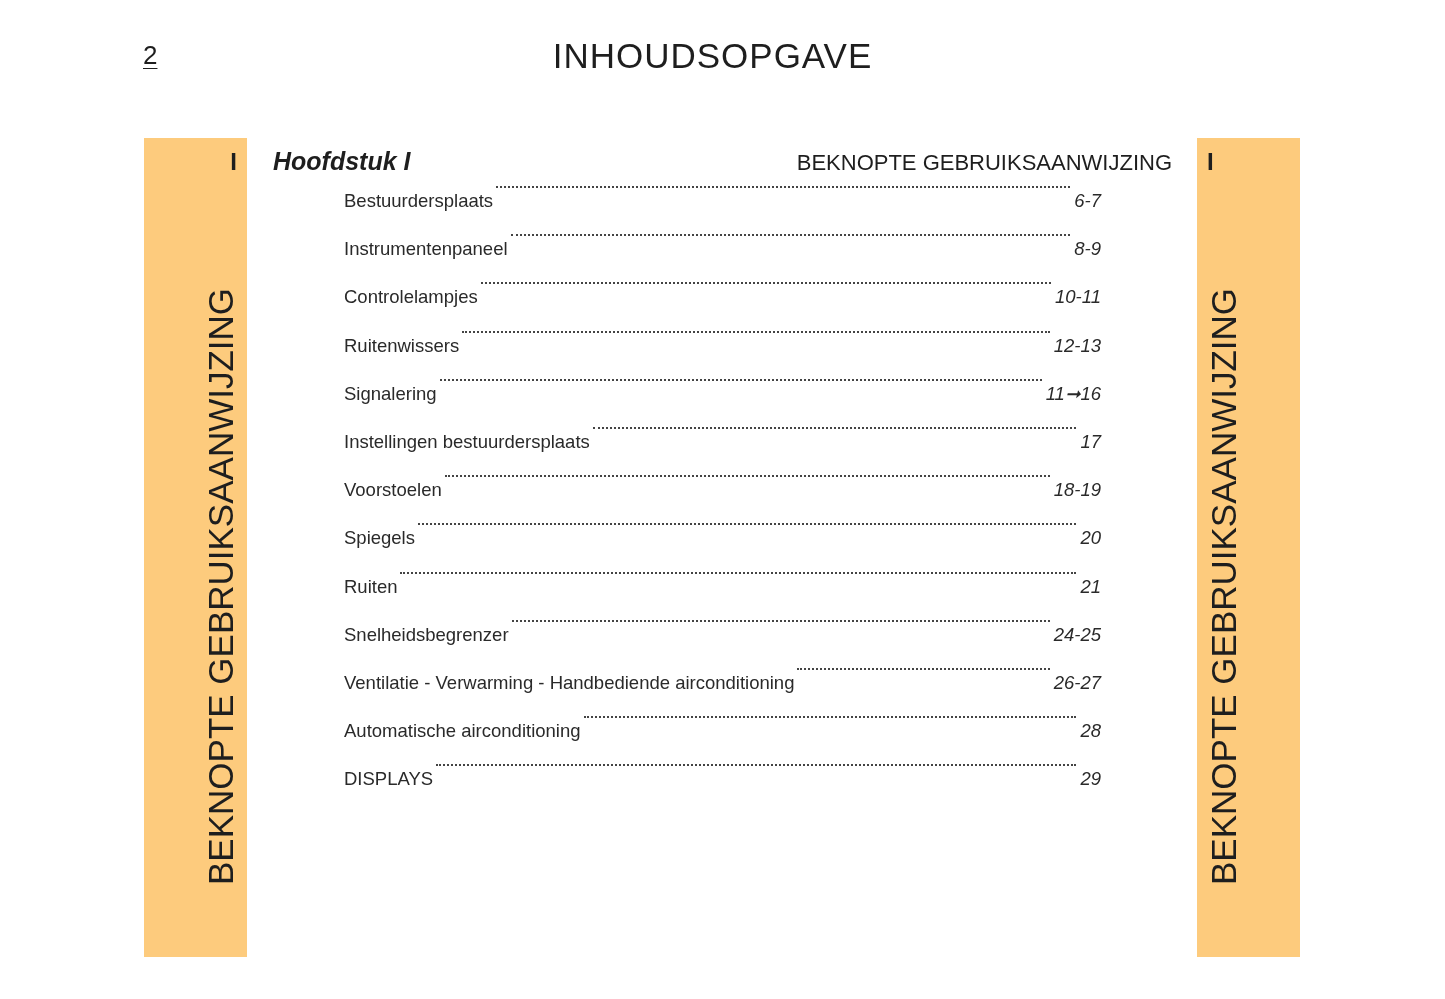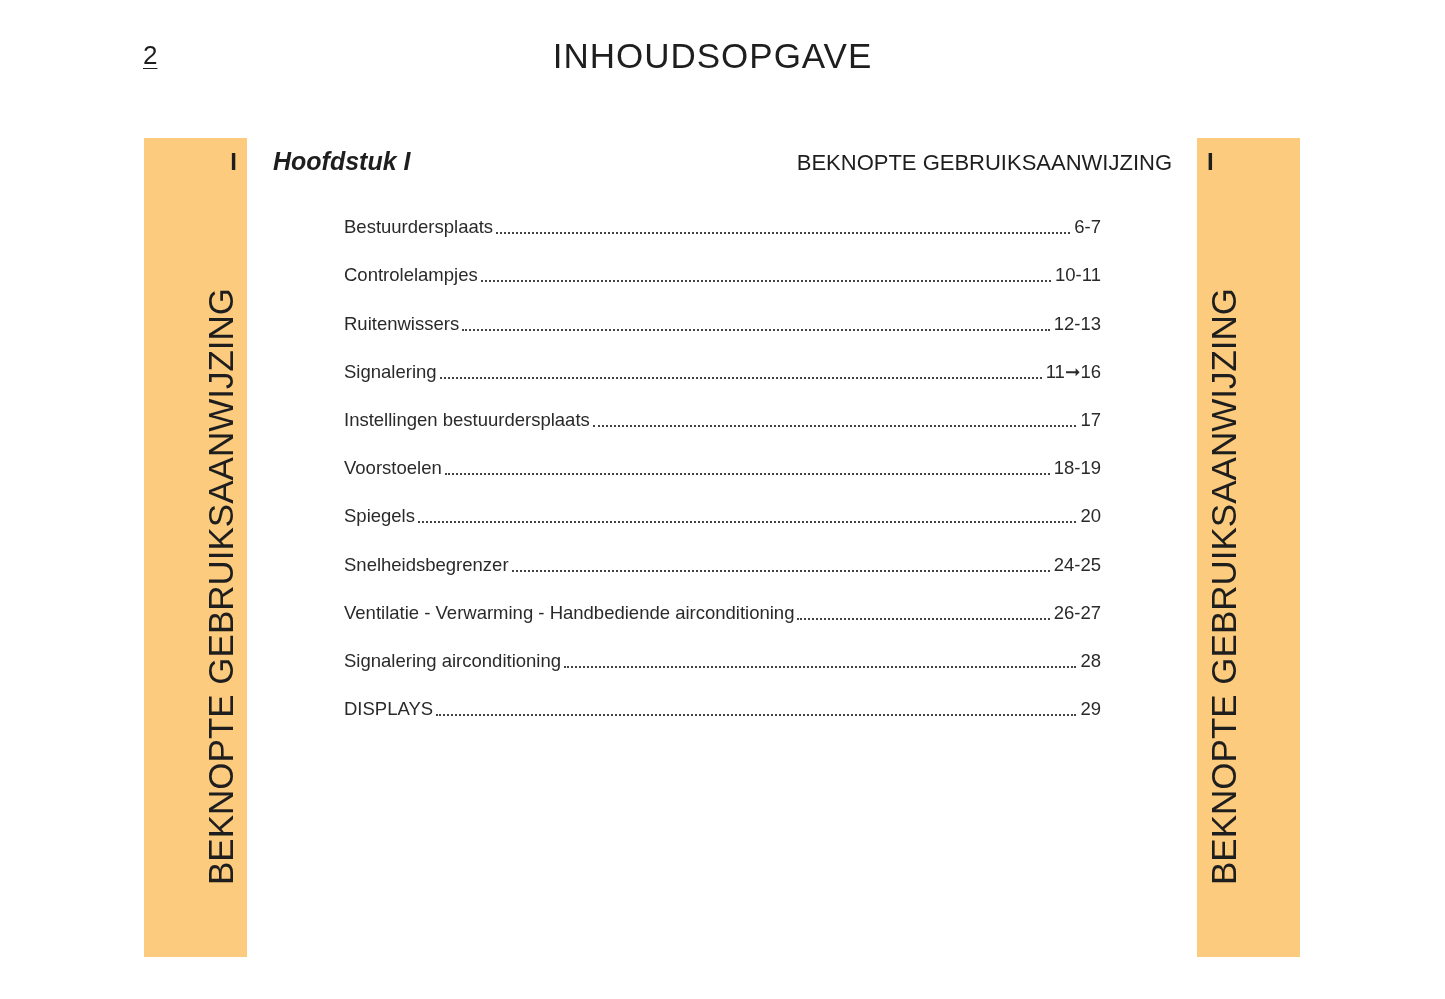--- a/index.html
+++ b/index.html
@@ -16,24 +16,24 @@
     .tab-left .tab-numeral { right: 10px; }
     .tab-right .tab-numeral { left: 10px; }
     .tab-vertical { position: absolute; top: 72px; height: 675px; width: 44px;
                     writing-mode: vertical-rl; transform: rotate(180deg);
                     font-size: 35px; line-height: 44px; white-space: nowrap; text-align: left; }
     .tab-left .tab-vertical { left: 55px; }
     .tab-right .tab-vertical { left: 5px; }
     .chapter-title { position: absolute; left: 273px; top: 147px; font-size: 25px; font-weight: bold; font-style: italic; }
     .chapter-subtitle { position: absolute; right: 273px; top: 150px; font-size: 22px; }
     .toc { position: absolute; left: 344px; top: 190px; width: 757px; }
-    .toc-row { display: flex; align-items: flex-end; height: 48.2px; font-size: 18.5px; color: #2a2a2a; }
+    .toc-row { display: flex; align-items: flex-start; height: 48.2px; font-size: 18.5px; color: #2a2a2a; }
     .toc-label { white-space: nowrap; }
     .toc-dots { flex: 1; margin: 0 4px 0 3px; border-bottom: 2px dotted #444; height: 0; transform: translateY(-4px); }
-    .toc-page { white-space: nowrap; }
+    .toc-page { white-space: nowrap; font-style: italic; }
   </style>
 </head>
 <body>
 
 <div class="page-number">2</div>
 <div class="page-title">INHOUDSOPGAVE</div>
 
 <div class="tab tab-left">
   <div class="tab-numeral">I</div>
   <div class="tab-vertical">BEKNOPTE GEBRUIKSAANWIJZING</div>
@@ -45,20 +45,25 @@
 </div>
 
 <div class="chapter-title">Hoofdstuk I</div>
 <div class="chapter-subtitle">BEKNOPTE GEBRUIKSAANWIJZING</div>
 
 <div class="toc">
   <div class="toc-row">
       <span class="toc-label">Bestuurdersplaats</span>
       <span class="toc-dots"></span>
       <span class="toc-page">6-7</span>
+    </div>
+  <div class="toc-row">
+      <span class="toc-label">Instrumentenpaneel</span>
+      <span class="toc-dots"></span>
+      <span class="toc-page">8-9</span>
     </div>
   <div class="toc-row">
       <span class="toc-label">Controlelampjes</span>
       <span class="toc-dots"></span>
       <span class="toc-page">10-11</span>
     </div>
   <div class="toc-row">
       <span class="toc-label">Ruitenwissers</span>
       <span class="toc-dots"></span>
       <span class="toc-page">12-13</span>
@@ -77,31 +82,36 @@
       <span class="toc-label">Voorstoelen</span>
       <span class="toc-dots"></span>
       <span class="toc-page">18-19</span>
     </div>
   <div class="toc-row">
       <span class="toc-label">Spiegels</span>
       <span class="toc-dots"></span>
       <span class="toc-page">20</span>
     </div>
   <div class="toc-row">
+      <span class="toc-label">Ruiten</span>
+      <span class="toc-dots"></span>
+      <span class="toc-page">21</span>
+    </div>
+  <div class="toc-row">
       <span class="toc-label">Snelheidsbegrenzer</span>
       <span class="toc-dots"></span>
       <span class="toc-page">24-25</span>
     </div>
   <div class="toc-row">
       <span class="toc-label">Ventilatie - Verwarming - Handbediende airconditioning</span>
       <span class="toc-dots"></span>
       <span class="toc-page">26-27</span>
     </div>
   <div class="toc-row">
-      <span class="toc-label">Signalering airconditioning</span>
+      <span class="toc-label">Automatische airconditioning</span>
       <span class="toc-dots"></span>
       <span class="toc-page">28</span>
     </div>
   <div class="toc-row">
       <span class="toc-label">DISPLAYS</span>
       <span class="toc-dots"></span>
       <span class="toc-page">29</span>
     </div>
 </div>
 

